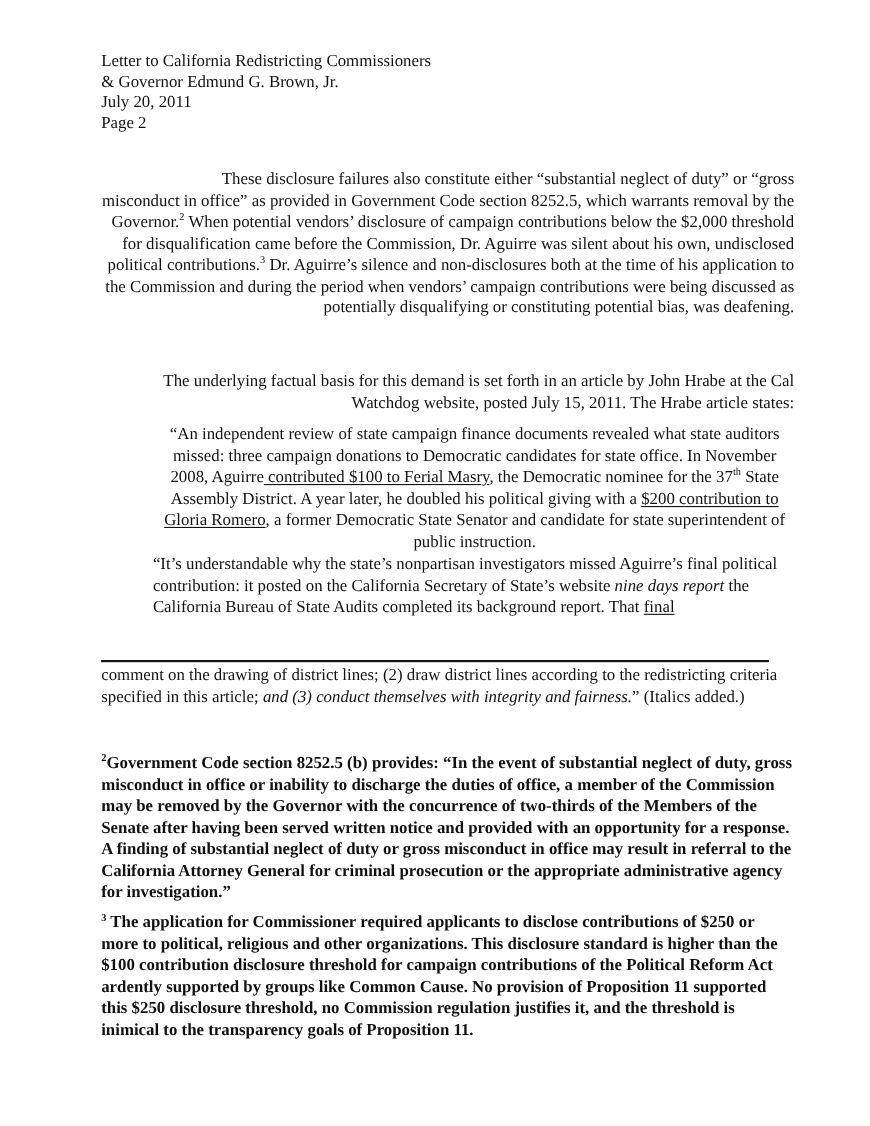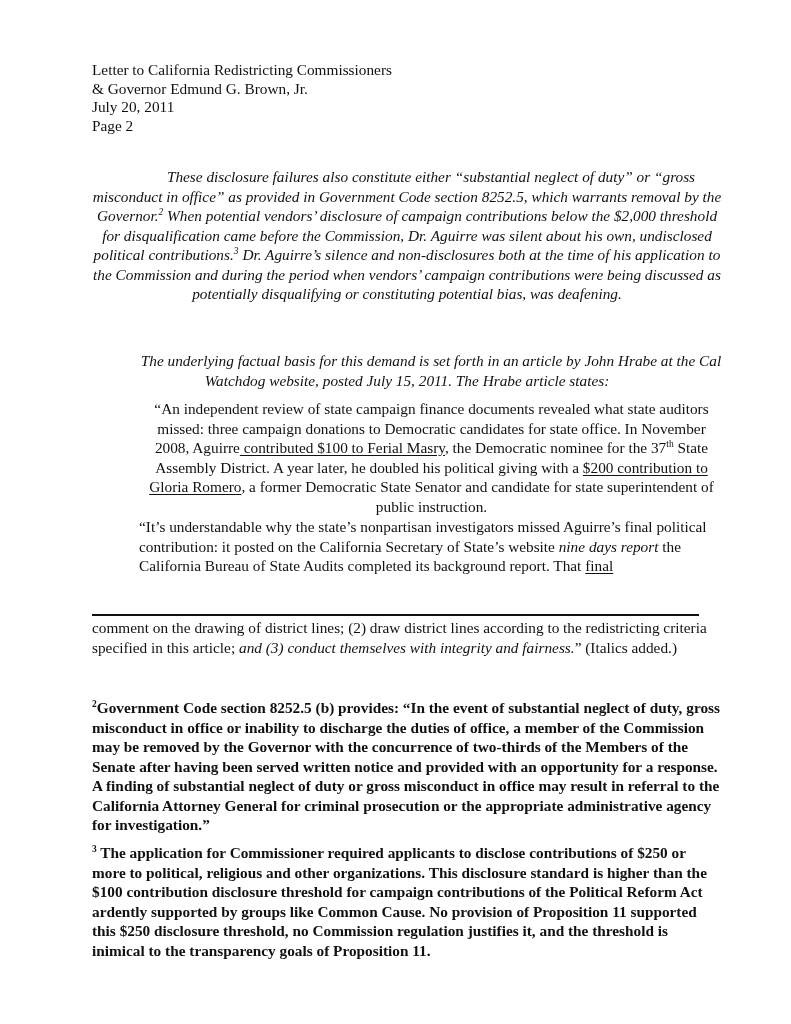--- a/index.html
+++ b/index.html
@@ -1,25 +1,25 @@
 <!DOCTYPE html>
 <html><head>
 <meta charset="utf-8">
 <style>
   html, body { margin: 0; padding: 0; background: #ffffff; }
   body {
     width: 791px; height: 1024px; position: relative; overflow: hidden;
     font-family: "Liberation Serif", "DejaVu Serif", serif;
     color: #111111; font-size: 15.3px; line-height: 19.5px;
   }
-  .page { position: absolute; left: 0; top: 14px; width: 791px; height: 868px; }
+  .page { position: absolute; left: 0; top: 0; width: 791px; height: 868px; }
   .header { position: absolute; left: 92px; top: 47px; }
   .header div { line-height: 18.5px; }
   .body-text { position: absolute; left: 92px; width: 630px; }
-  .para { text-indent: 48px; margin: 0; text-align: center; font-style: italic; }
+  .para { text-indent: 48px; margin: 0; text-align: right; }
   #p1 { top: 153px; }
   #p2 { top: 337px; }
   .quote { position: absolute; left: 139px; width: 585px; margin: 0; }
   #q1 { top: 385px; text-align: center; }
   #q2 { top: 503px; }
   .u { text-decoration: underline; text-underline-offset: 2px; }
   .i { font-style: italic; }
   sup { font-size: 9.5px; line-height: 0; vertical-align: 6px; }
   .rule { position: absolute; left: 92px; top: 600px; width: 607px; height: 2px; background: #111; }
   .fn-cont { position: absolute; left: 92px; top: 604px; width: 630px; margin: 0; }

